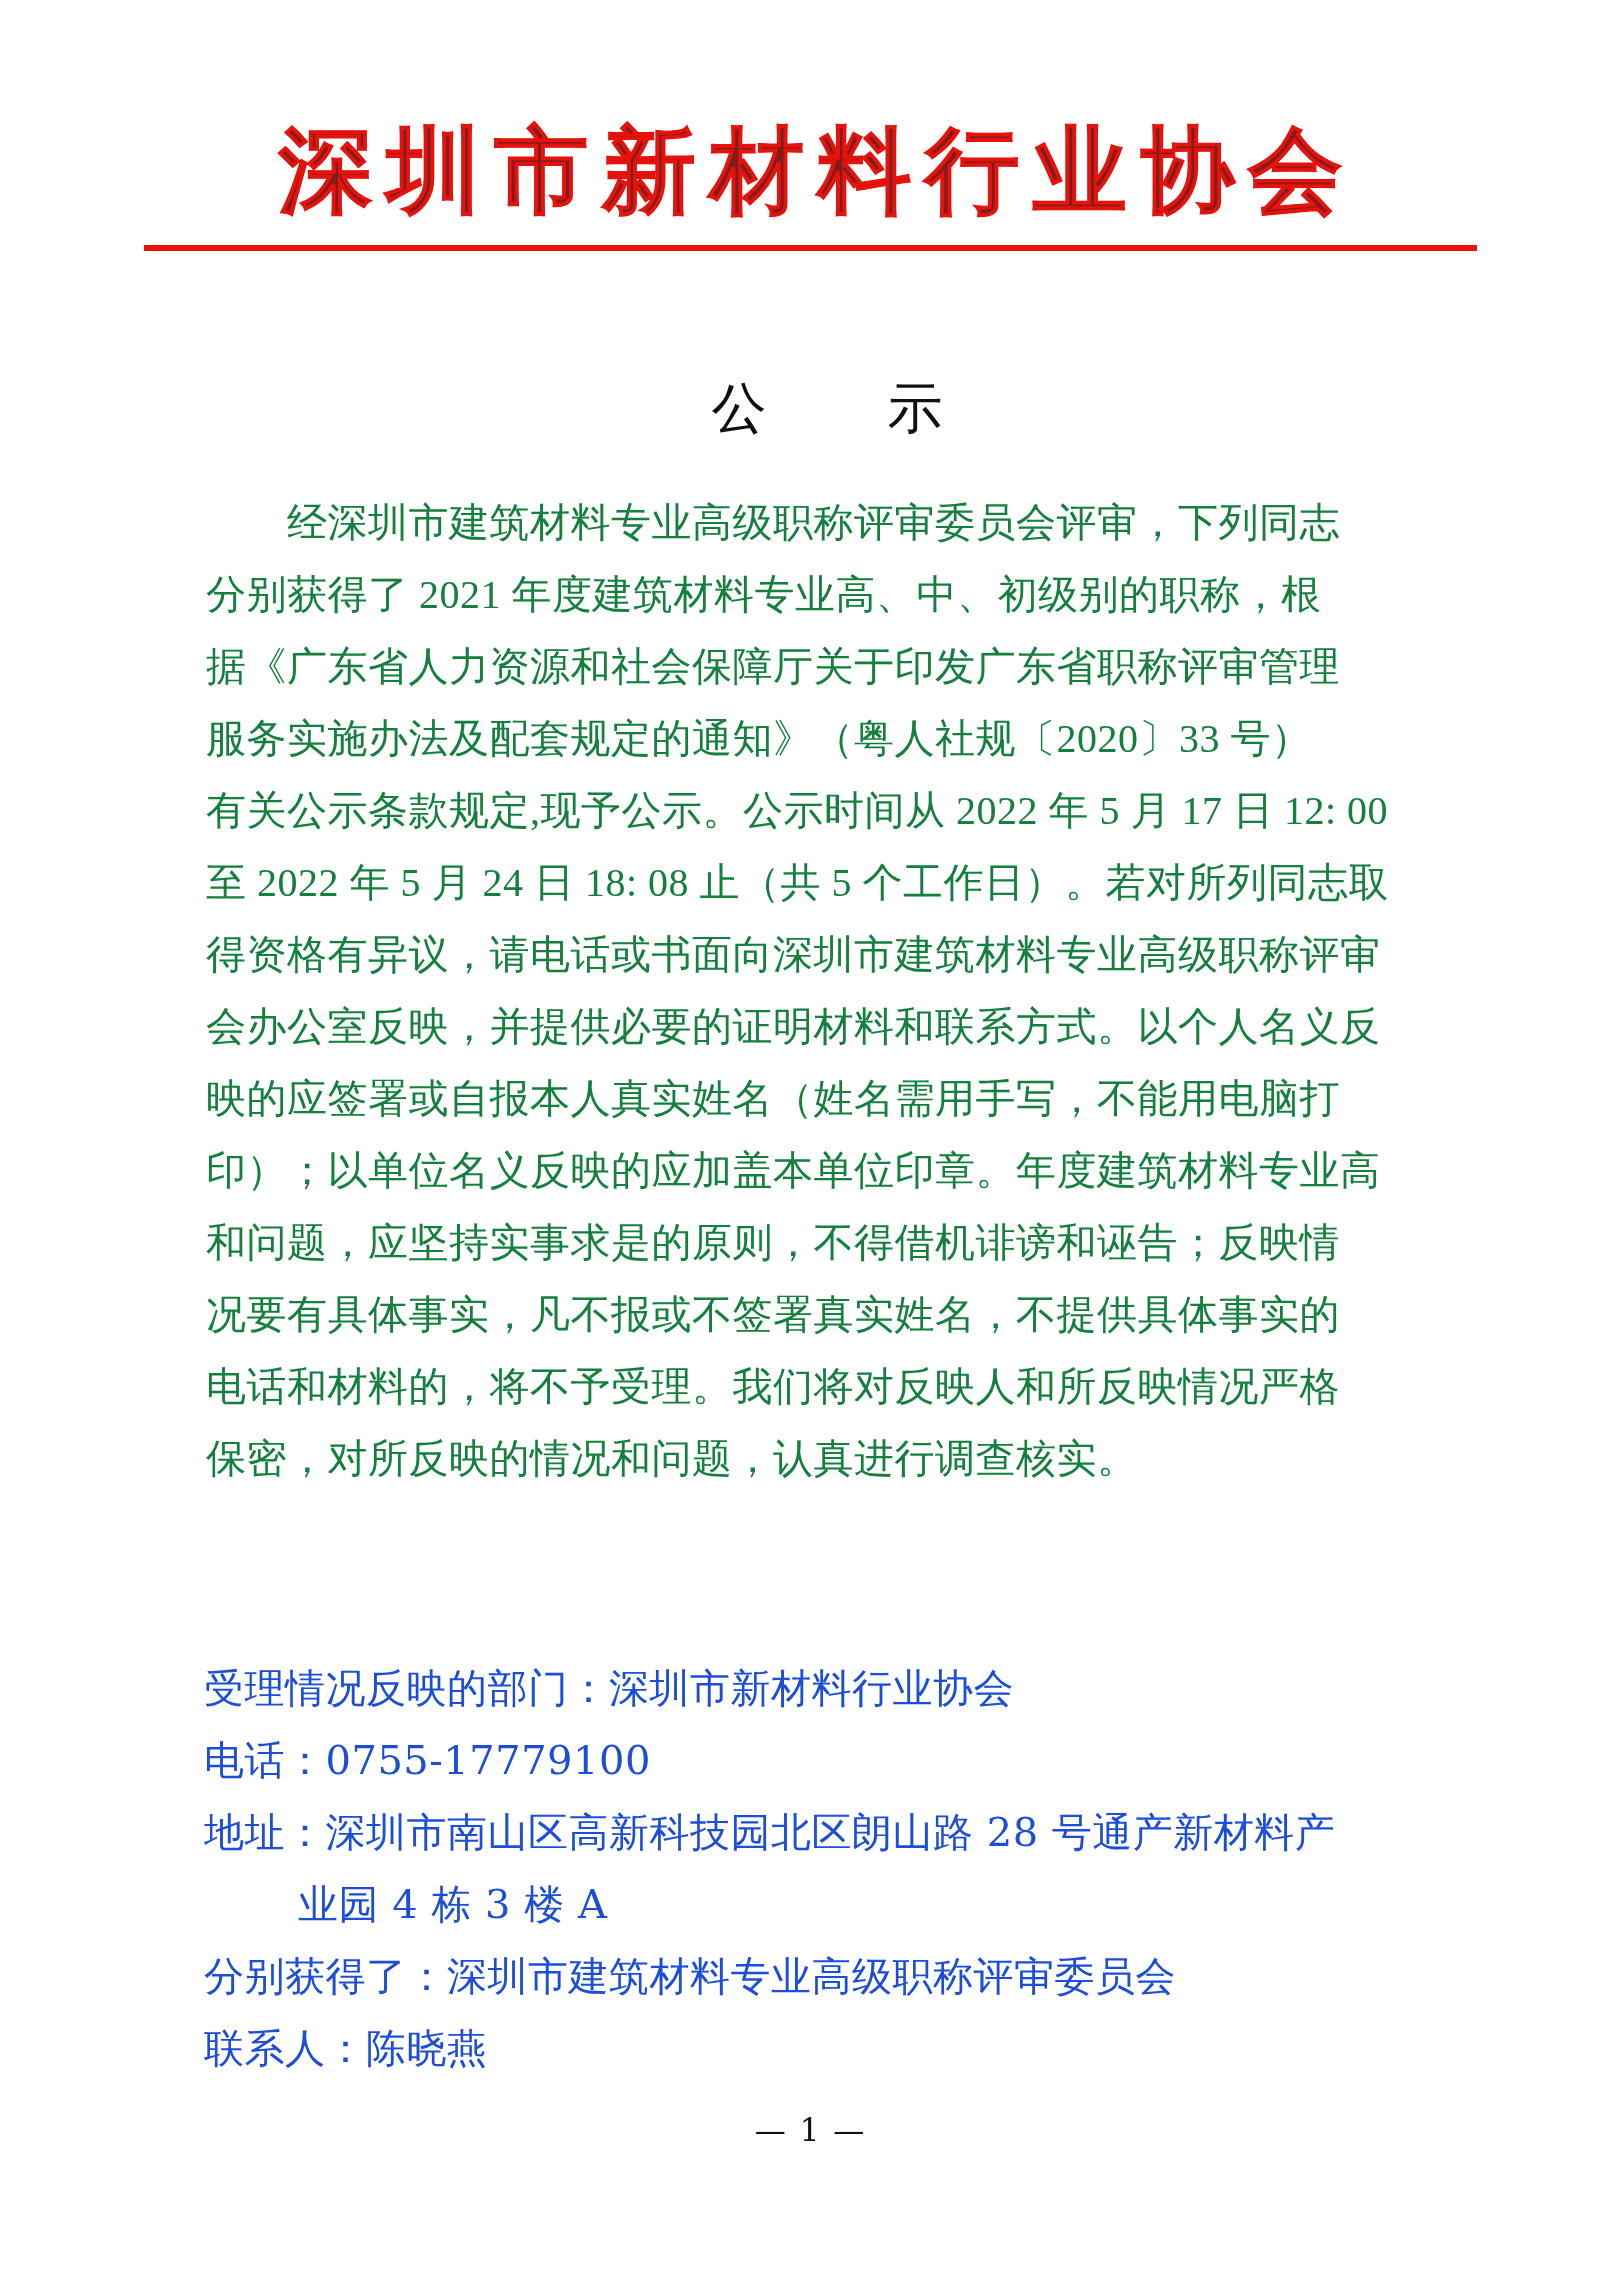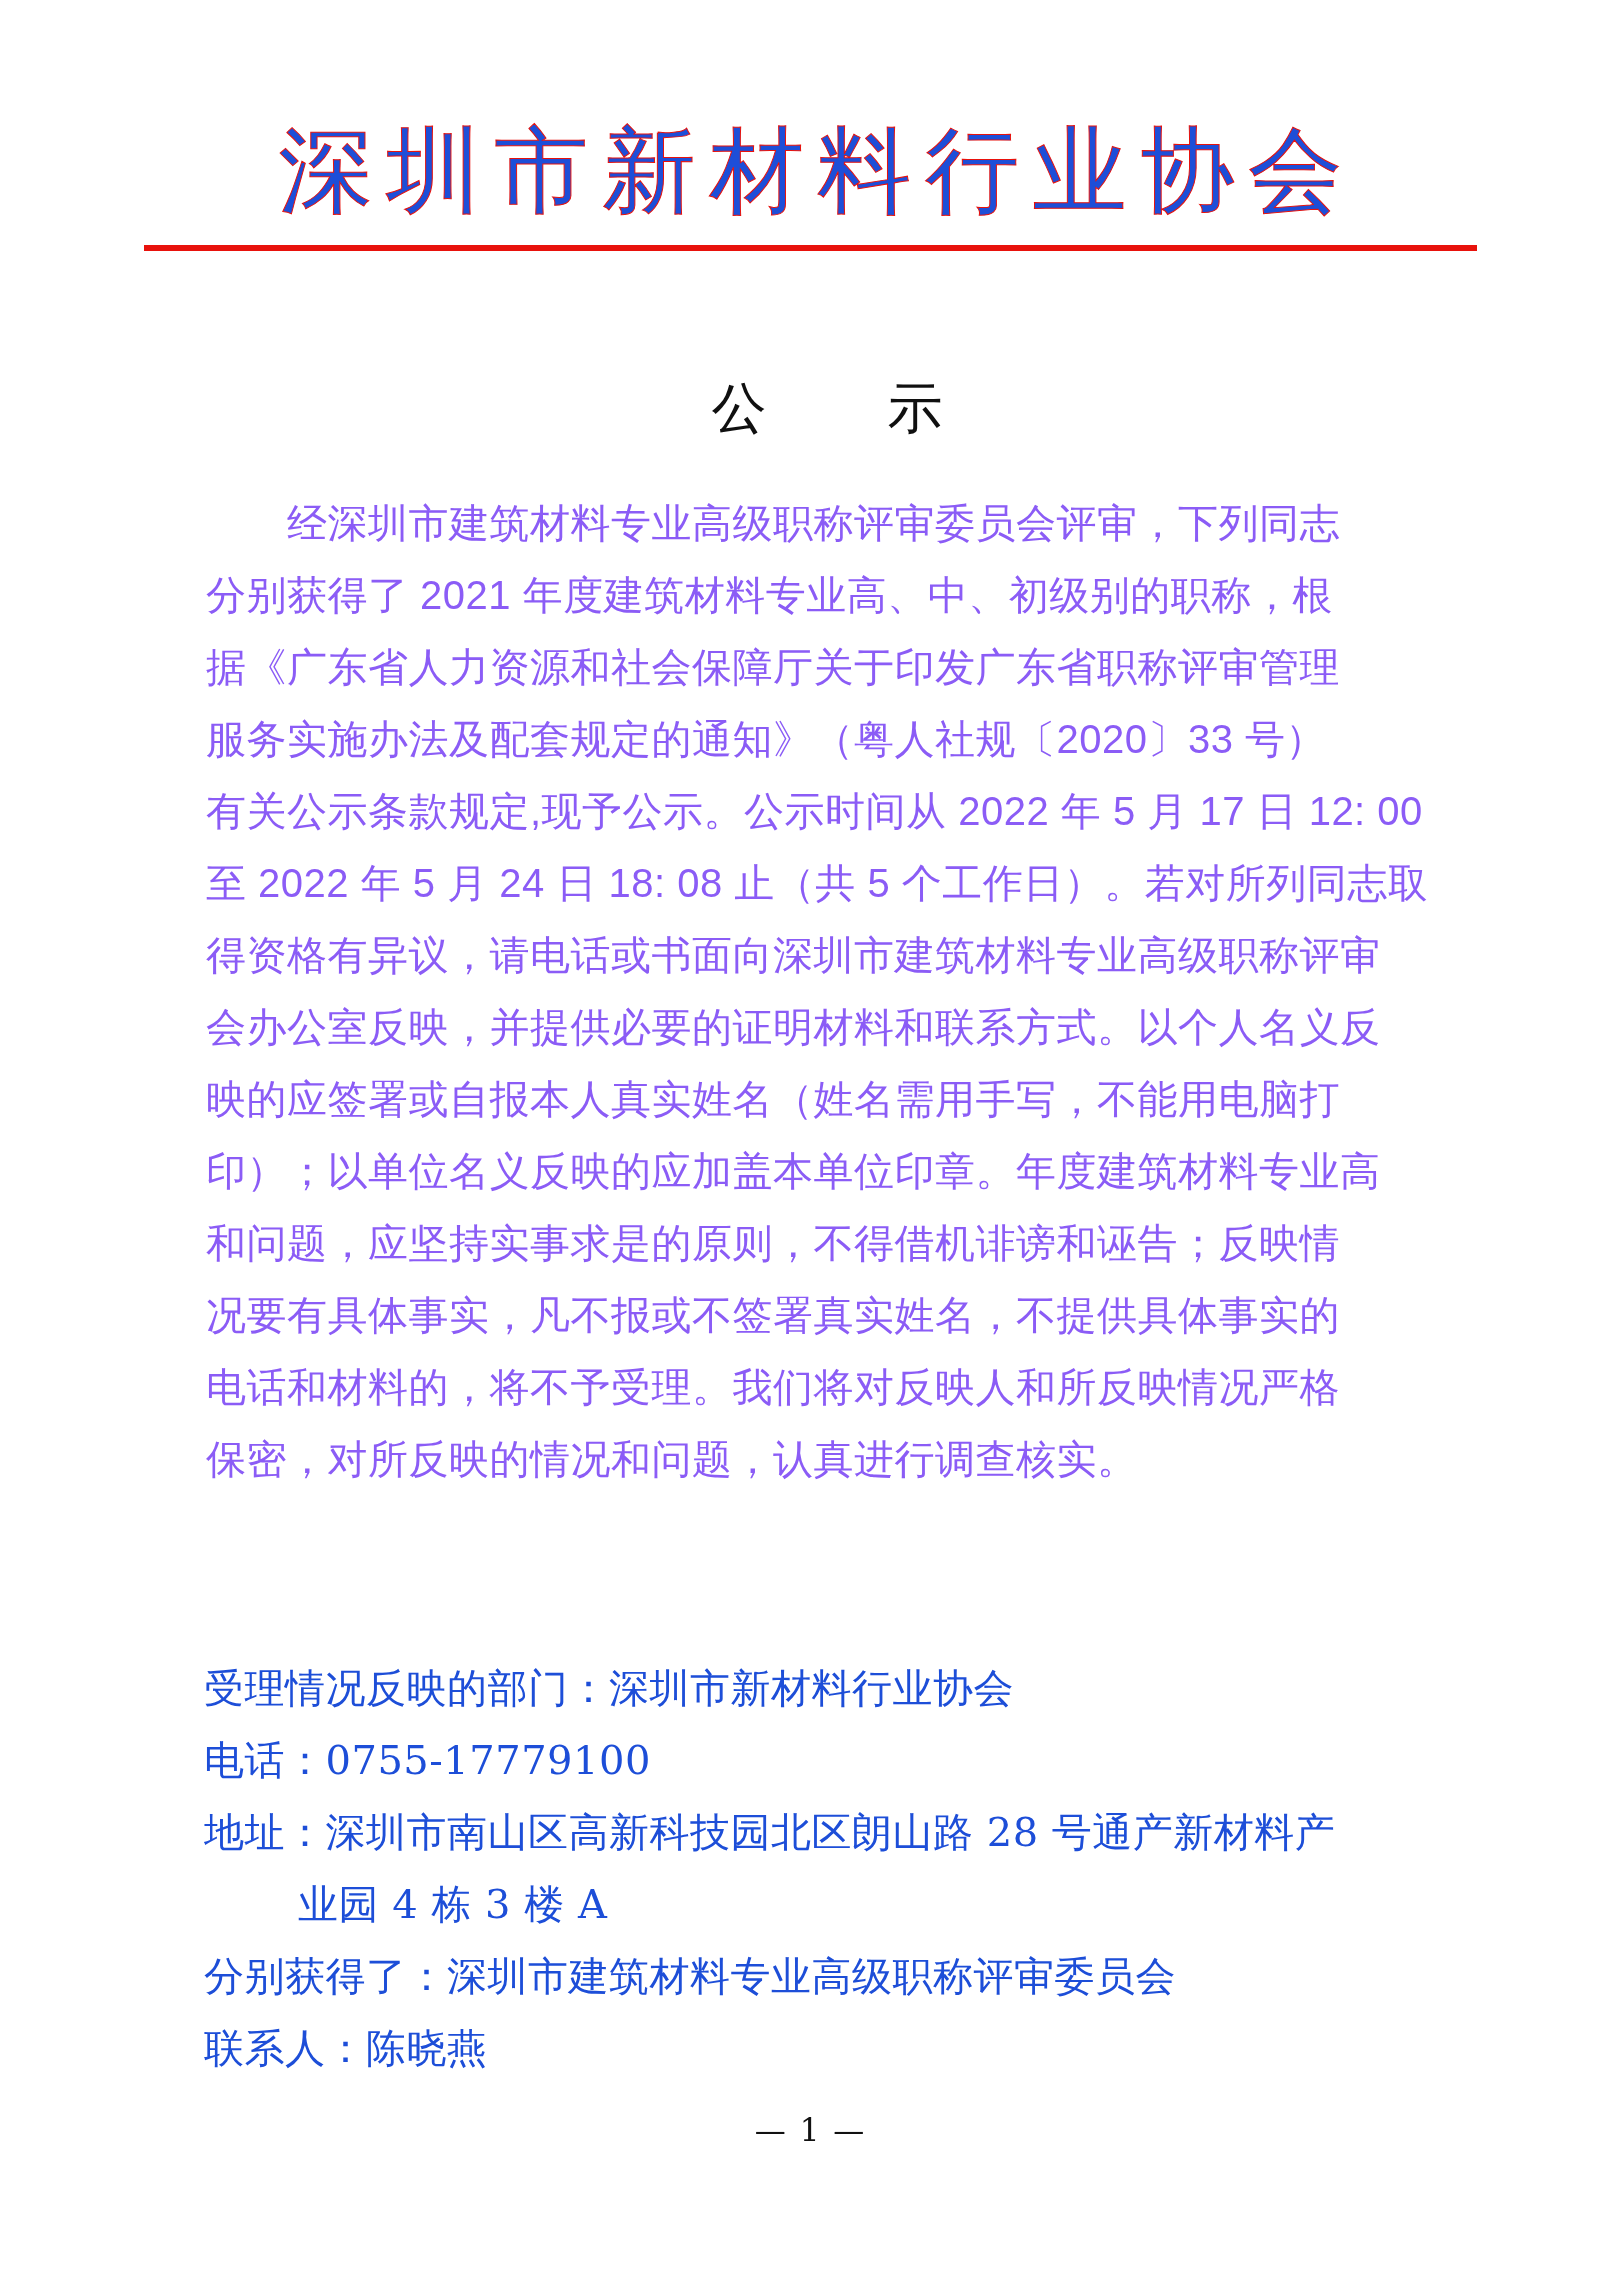--- a/index.html
+++ b/index.html
@@ -28,24 +28,24 @@
   
   .letterhead {
     position: absolute;
     left: 0;
     top: 118px;
     width: 1621px;
     text-align: center;
   }
   .letterhead-title {
     font-family: "DejaVu Sans", "Liberation Sans", sans-serif;
-    font-weight: 400;
+    font-weight: 700;
     font-size: 94px;
     line-height: 1.12;
-    color: #1d4ed8;
+    color: #7f1d1d;
     letter-spacing: 13.7px;
     padding-left: 13.7px;
     white-space: nowrap;
     -webkit-text-stroke: 1px #e8120c;
   }
   .letterhead-rule {
     width: 1333px;
     margin: 21.6px auto 0 auto;
     height: 5.9px;
     background: #e8120c;
@@ -67,25 +67,25 @@
   }
 
   
   .body-block {
     position: absolute;
     left: 206px;
     top: 487px;
     width: 1215px;
   }
   .body-line {
-    font-family: Liberation Sans, sans-serif;
+    font-family: Liberation Serif, serif;
     font-size: 40px;
     line-height: 72px;
     letter-spacing: 0.5px;
-    color: #8b5cf6;
+    color: #15803d;
     white-space: pre;
   }
 
   
   .contact-block {
     position: absolute;
     left: 204px;
     top: 1652px;
     width: 1255px;
   }

